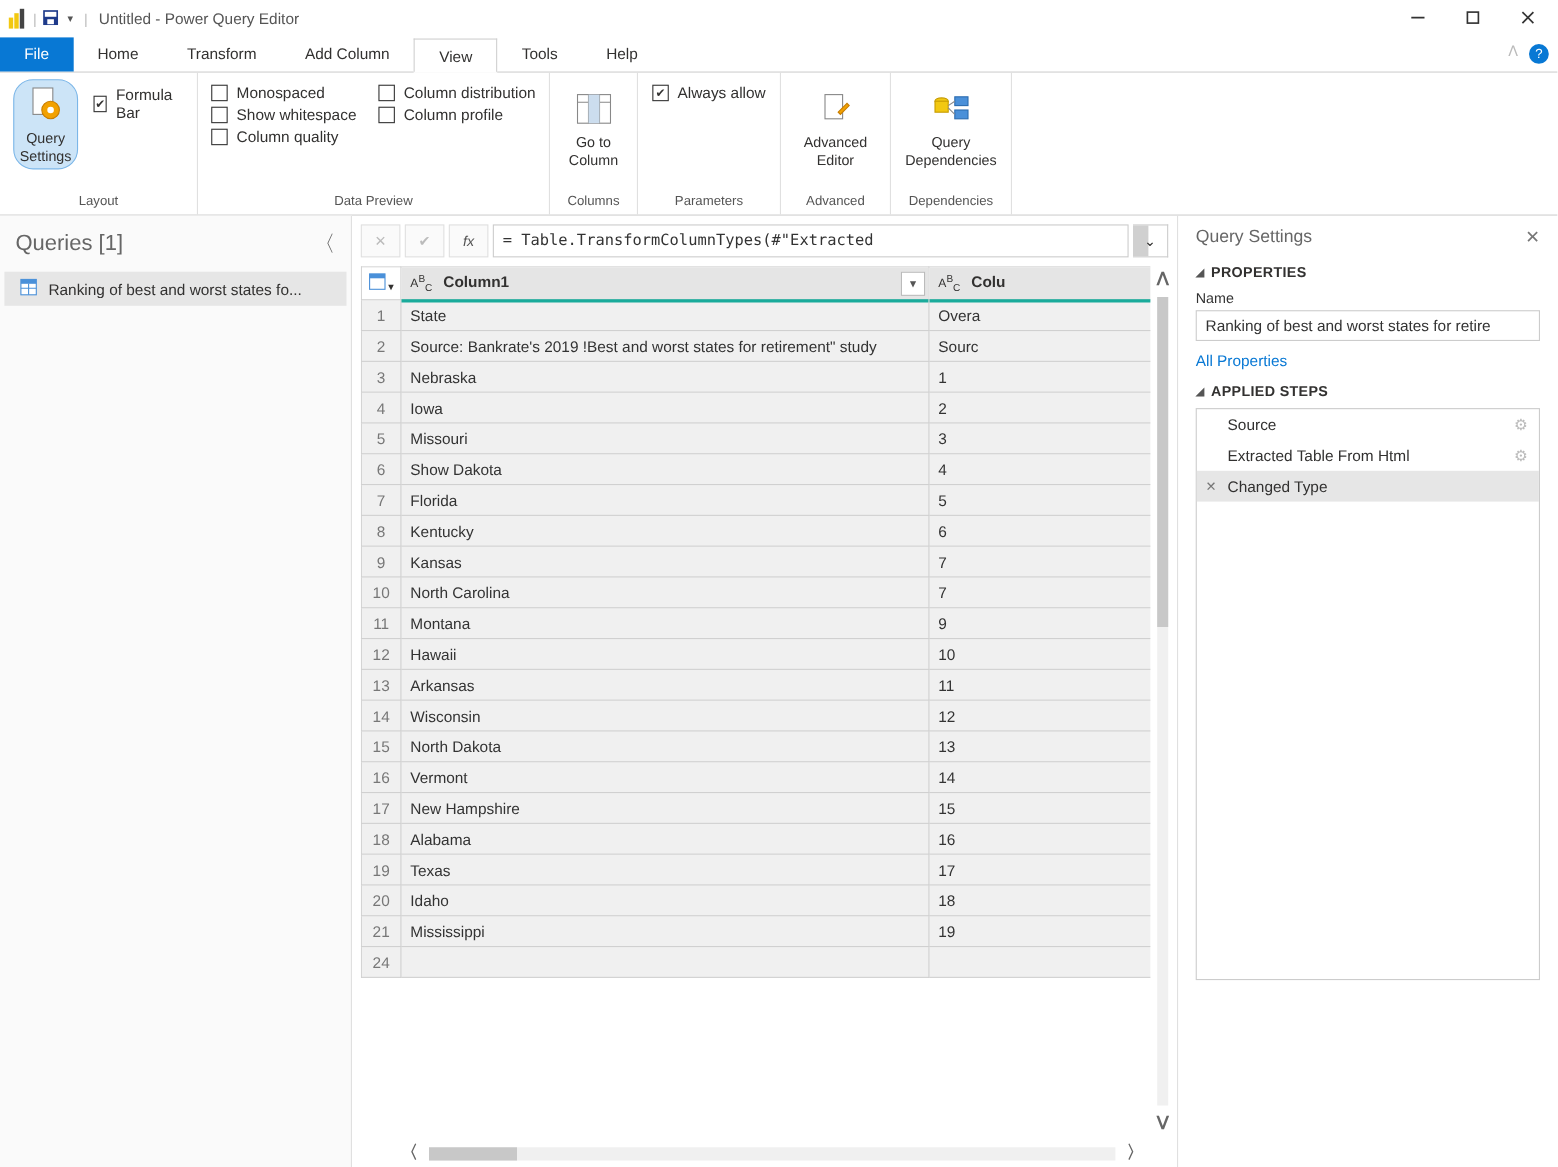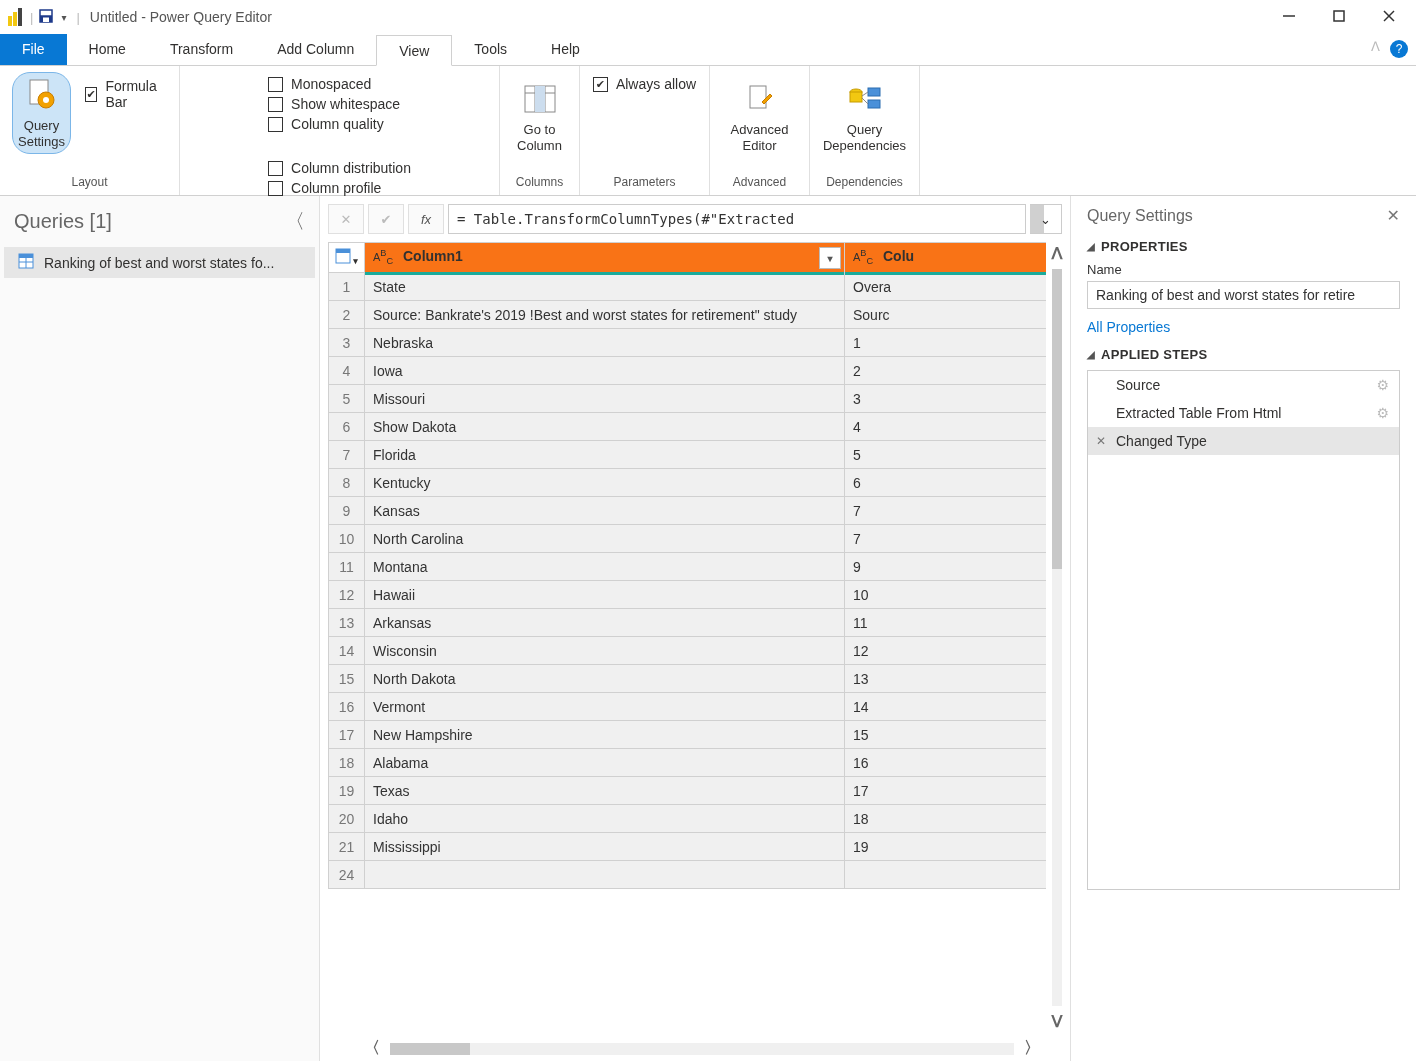--- a/index.html
+++ b/index.html
@@ -54,21 +54,21 @@
   .formula-row { display:flex; align-items:center; gap:4px; padding:8px 8px; }
   .fb-btn { width:36px; height:30px; border:1px solid #e0e0e0; display:flex; align-items:center; justify-content:center; color:#bbb; background:#fafafa;}
   .formula-input { flex:1; height:30px; border:1px solid #ccc; padding:0 8px; font-family:Consolas,monospace; font-size:14px; color:#333; display:flex; align-items:center;}
   .expand-btn { width:32px; height:30px; border:1px solid #ccc; border-left:none; display:flex; align-items:center; justify-content:center;}
   
   .grid-wrapper { flex:1; overflow:hidden; position:relative; margin:0 24px 0 8px;}
   .grid { border-collapse:collapse; width:100%; }
   .grid th, .grid td { border:1px solid #d0d0d0; font-size:14px; }
   .grid th { height:30px; }
   .row-header-corner { width:36px; background:#fff;}
-  .col-header { background:#f97316; color:#323130; font-weight:600; text-align:left; padding:0 8px; position:relative;}
+  .col-header { background:#e5e5e5; color:#323130; font-weight:600; text-align:left; padding:0 8px; position:relative;}
   .col-header.c1 { width:480px; }
   .col-header .type-badge { font-size:11px; font-weight:normal; margin-right:6px;}
   .col-dropdown { position:absolute; right:3px; top:4px; width:22px; height:22px; background:#fff; border:1px solid #bbb; display:flex; align-items:center; justify-content:center; font-size:10px; color:#555;}
   .grid .rownum { width:36px; text-align:center; background:#f0f0f0; color:#777; height:28px;}
   .grid .cell { padding:0 8px; height:28px; background:#f0f0f0; color:#333;}
   .grid tr:nth-child(2) .rownum, .grid tr:nth-child(2) .cell {  }
   .col-header::after{content:"";position:absolute;left:0;right:0;bottom:-3px;height:3px;background:#1aab9b;}
   .vscroll { position:absolute; right:4px; top:48px; bottom:30px; width:18px; display:flex; flex-direction:column; align-items:center; justify-content:space-between;}
   .vscroll-track { flex:1; width:10px; background:#f0f0f0; margin:6px 0; position:relative;}
   .vscroll-thumb { position:absolute; top:0; width:10px; height:300px; background:#c8c8c8;}
@@ -155,21 +155,21 @@
         <div class="checkbox-row">
           <div class="checkbox">✔</div>
             <span>Formula Bar</span>
         </div>
       </div>
     </div>
     <div class="group-label">Layout</div>
   </div>
 
   <div class="ribbon-group" style="width:320px;">
-    <div class="group-body" style="gap:20px;flex-direction:column;">
+    <div class="group-body" style="gap:20px;">
       <div>
         <div class="checkbox-row">
             <div class="checkbox"></div>
             <span>Monospaced</span>
           </div>
         <div class="checkbox-row">
             <div class="checkbox"></div>
             <span>Show whitespace</span>
           </div>
         <div class="checkbox-row">
@@ -181,20 +181,21 @@
         <div class="checkbox-row">
             <div class="checkbox"></div>
             <span>Column distribution</span>
           </div>
         <div class="checkbox-row">
             <div class="checkbox"></div>
             <span>Column profile</span>
           </div>
       </div>
     </div>
+    <div class="group-label">Data Preview</div>
   </div>
 
   <div class="ribbon-group" style="width:80px;">
     <div class="group-body" style="justify-content:center;padding-top:10px;">
       <div class="big-button">
         <div class="icon-box">
           <svg width="32" height="28" viewBox="0 0 32 28">
               <rect x="1" y="1" width="30" height="26" fill="#fff" stroke="#888"></rect>
               <line x1="1" y1="8" x2="31" y2="8" stroke="#888"></line>
               <line x1="11" y1="1" x2="11" y2="27" stroke="#888"></line>

